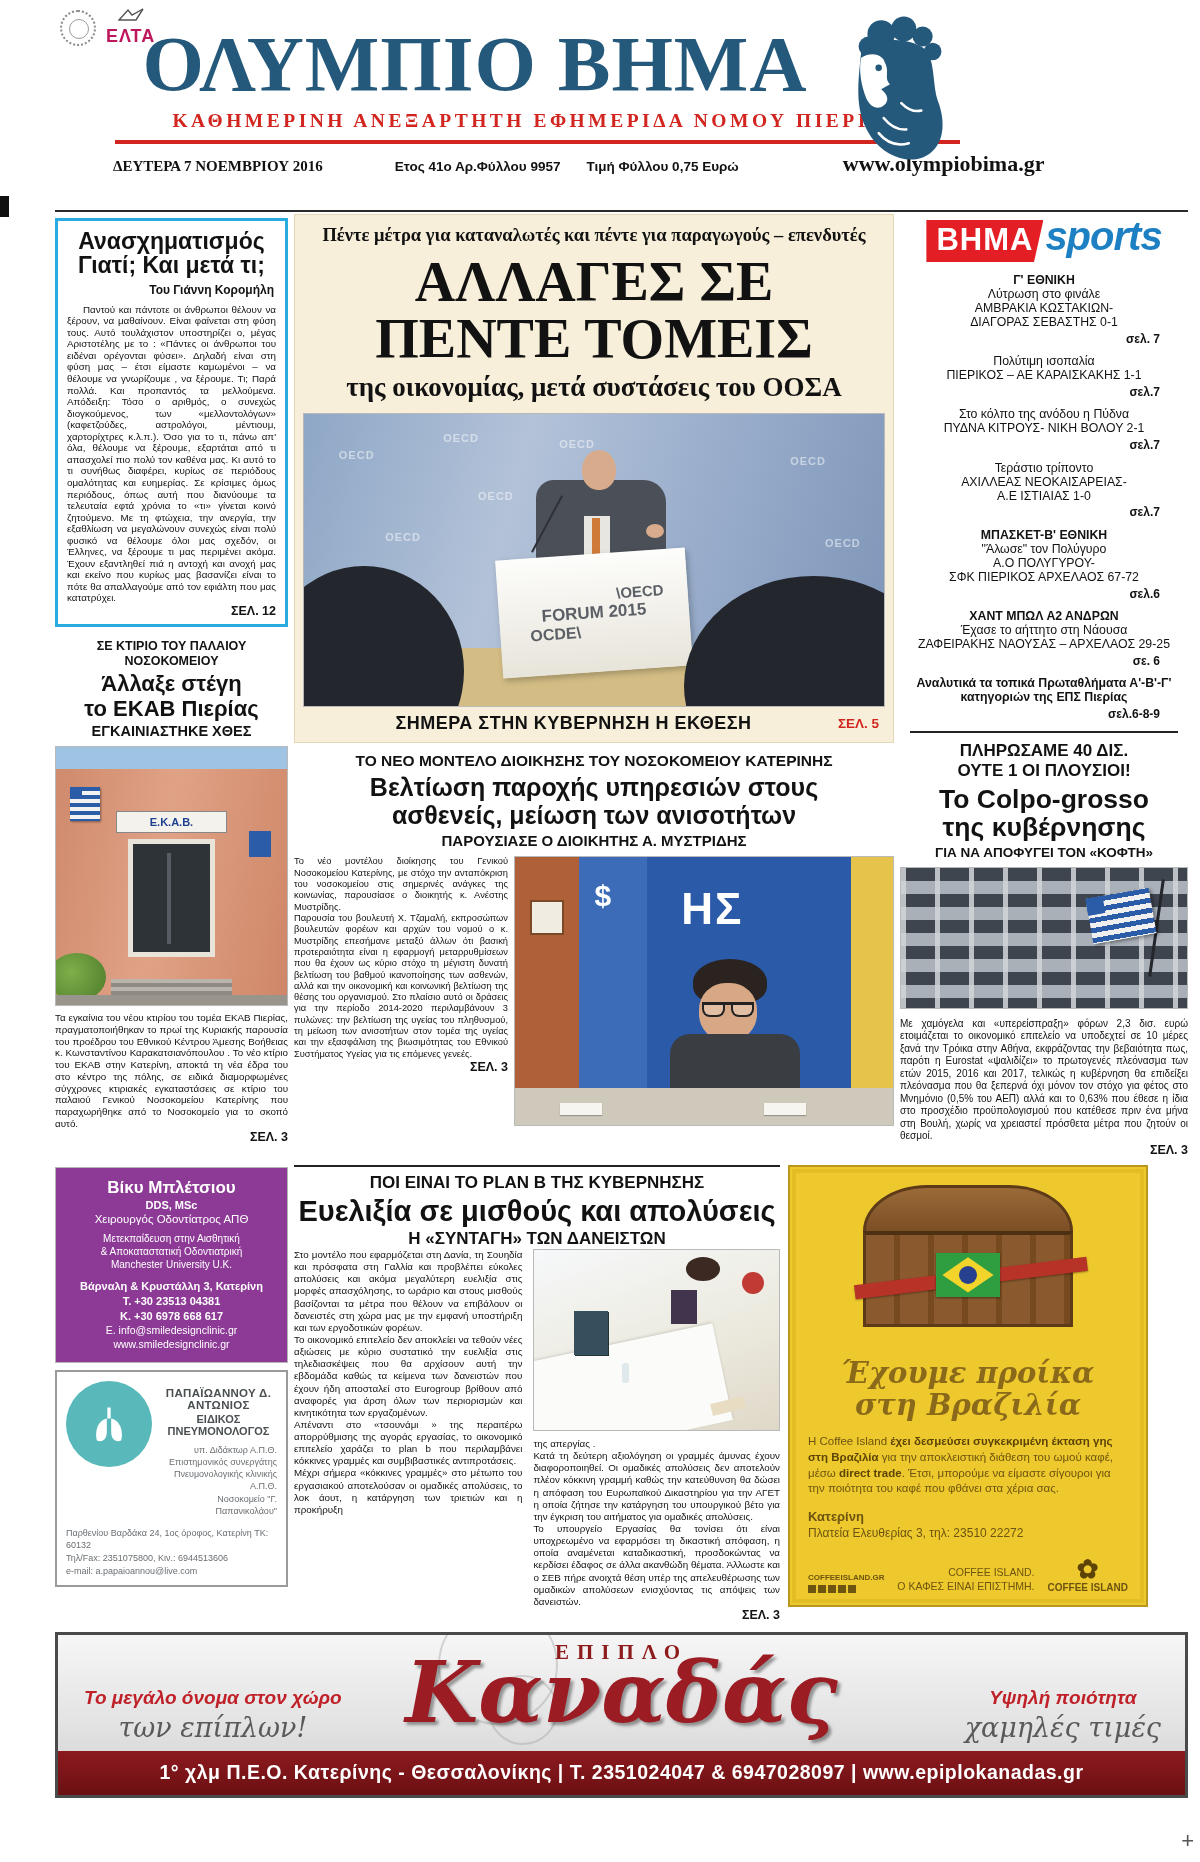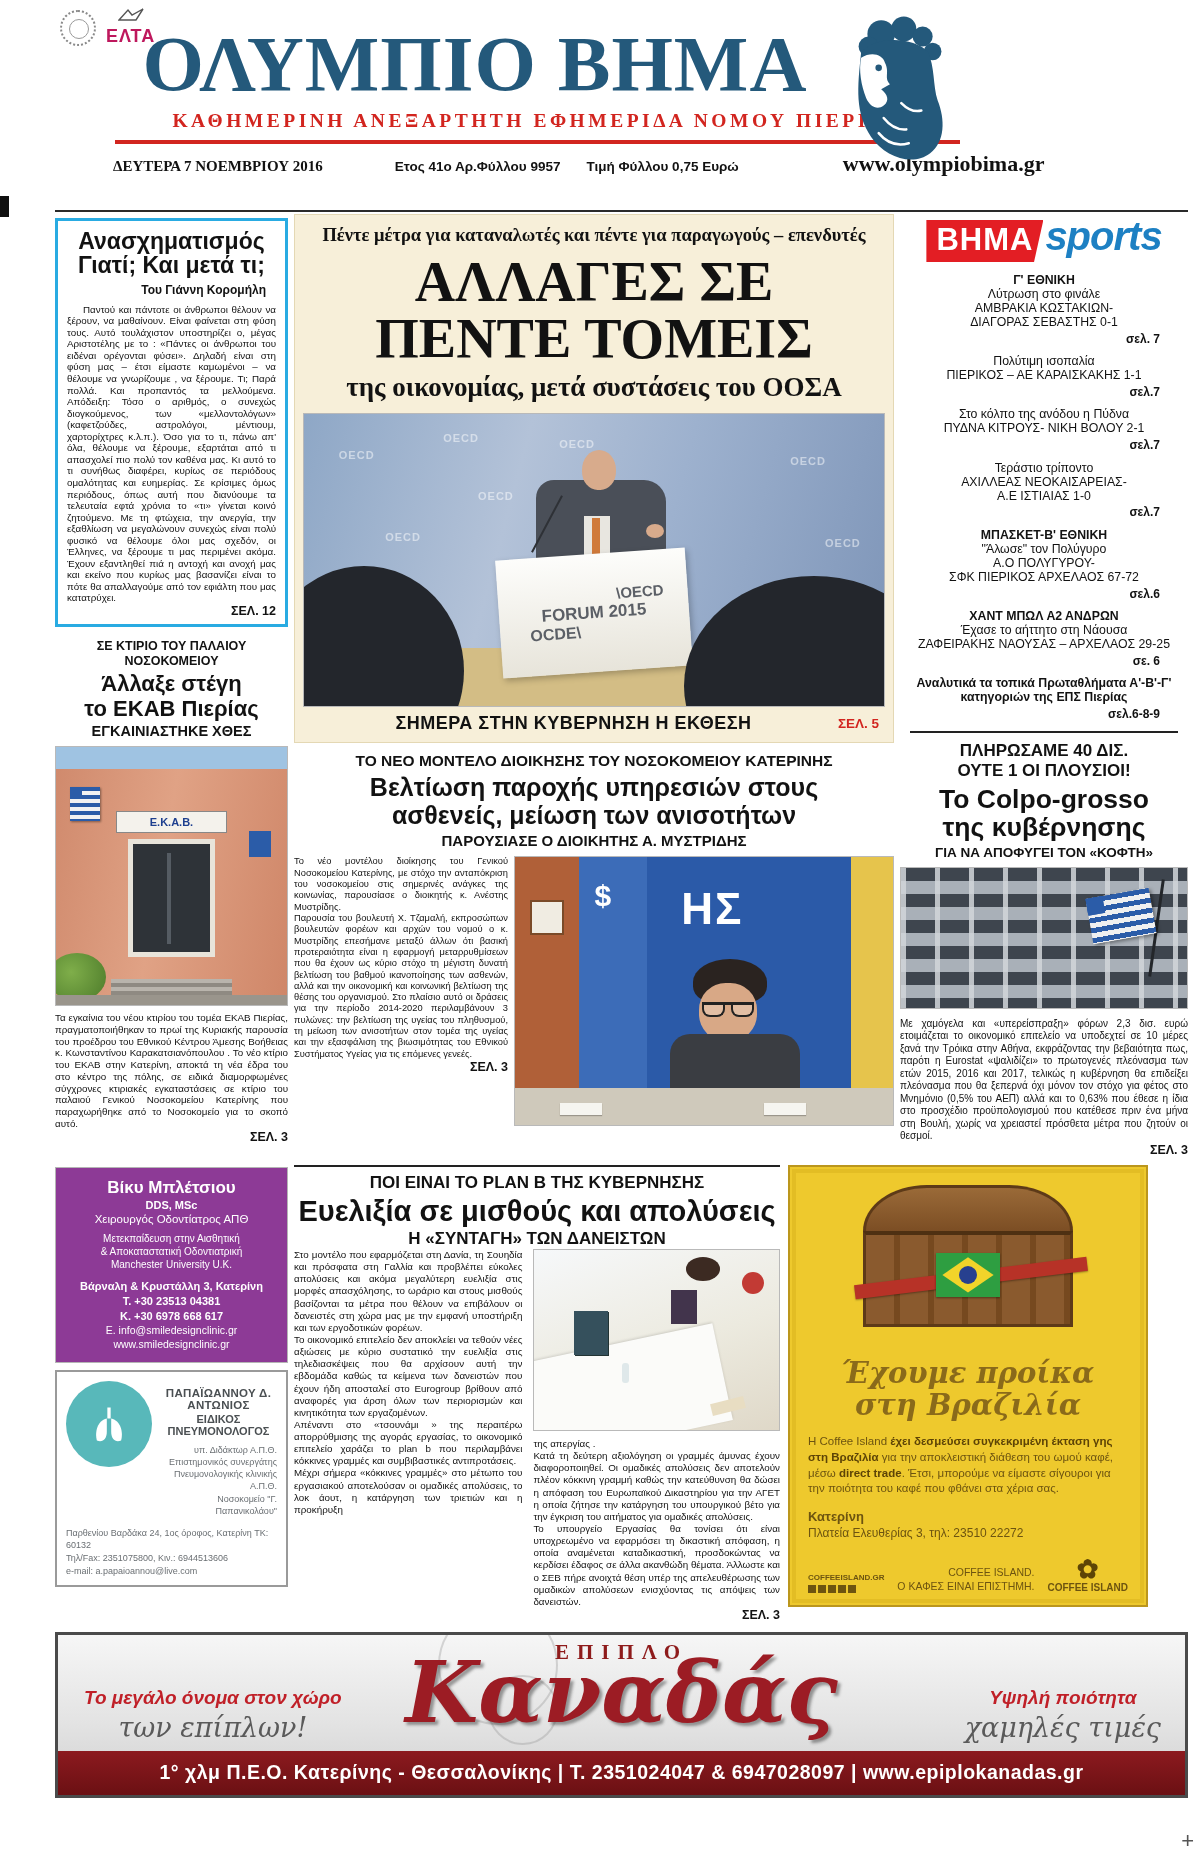--- a/index.html
+++ b/index.html
@@ -39,21 +39,21 @@
   .colC { width:288px; margin-left:6px; }
   .row2 { margin-top:8px; }
   .colD { width:486px; margin-left:6px; }
   .colE { width:360px; margin-left:8px; }
 
   .pageref { text-align:right; font-weight:bold; font-size:12.5px; }
 
   
   .oped { border:3px solid #29abe2; padding:8px 9px 6px; margin-top:4px; }
   .oped-title { text-align:center; font-weight:bold; font-size:23px; line-height:1.06; }
-  .oped-byline { text-align:right; font-weight:bold; font-size:12px; margin:5px 10px 7px; }
+  .oped-byline { text-align:right; font-weight:bold; font-size:12px; margin:5px 2px 7px; }
   .oped-body { font-size:9.8px; line-height:1.18; text-align:justify; text-indent:16px; }
 
   
   .ekab { margin-top:12px; text-align:center; }
   .ekab-kicker { font-weight:bold; font-size:12.5px; line-height:1.2; }
   .ekab-head { font-weight:bold; font-size:22px; line-height:1.12; margin:3px 0 2px; }
   .ekab-sub { font-weight:bold; font-size:14.5px; }
   .photo { position:relative; overflow:hidden; border:1px solid #b9b9b9; }
   .photo-ekab { height:260px; margin:7px 0 6px; background:#9fc3e2; }
   .ek-wall { position:absolute; left:0; top:22px; right:0; bottom:0;

